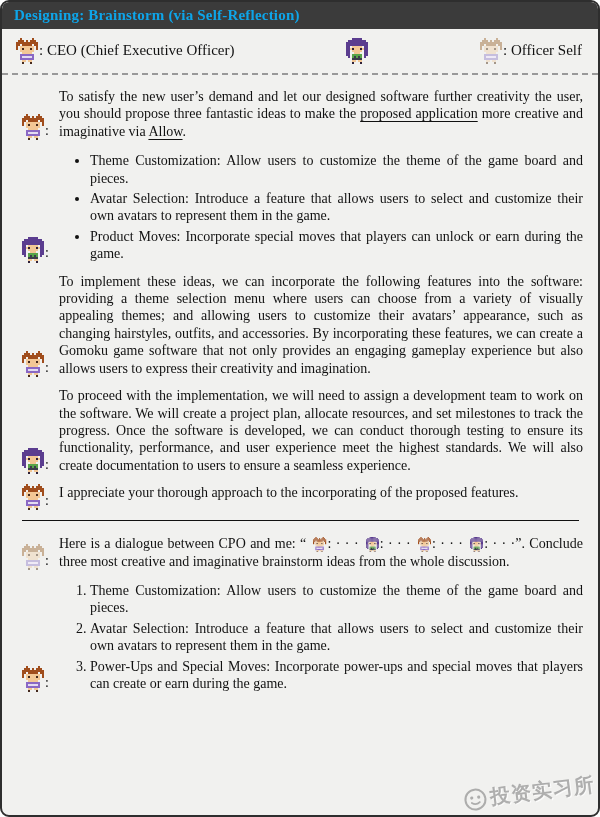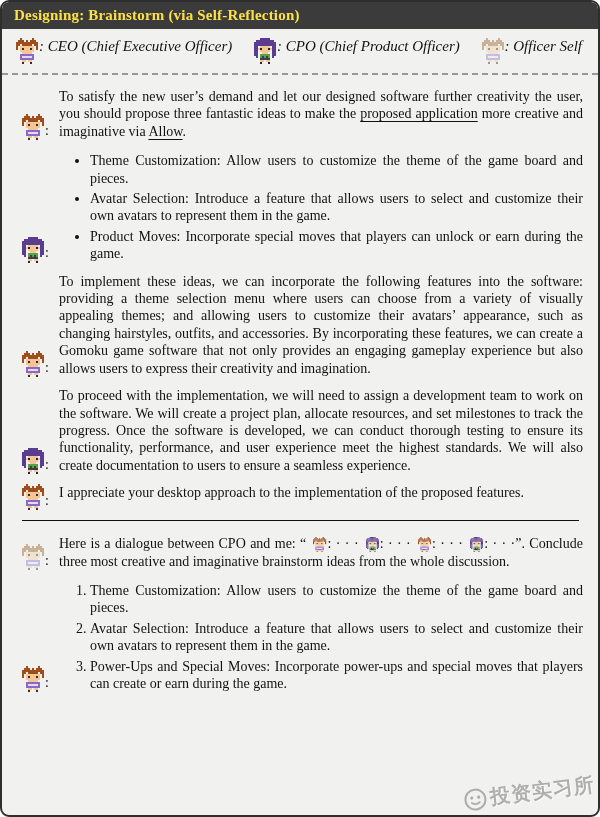--- a/index.html
+++ b/index.html
@@ -14,28 +14,28 @@
     font-family:"Liberation Serif","DejaVu Serif",serif;
     color:#111;
   }
   .titlebar{
     background:#3b3b3b;
     height:27px;
     display:flex;align-items:center;
     padding-left:12px;
     border-radius:6px 6px 0 0;
   }
-  .title{color:#fde047;font-size:15px;font-weight:bold;letter-spacing:.2px;}
+  .title{color:#0ea5e9;font-size:15px;font-weight:bold;letter-spacing:.2px;}
   .legend{
     display:flex;justify-content:space-between;align-items:flex-end;
     padding:9px 16px 9px 14px;
     border-bottom:2px dashed #999;
     font-size:15px;
   }
-  .legend-item{display:flex;align-items:flex-start;font-style:italic;}
+  .legend-item{display:flex;align-items:center;}
   .legend-item .lbl{margin-left:1px;padding-bottom:1px;white-space:nowrap;}
   .body{
     padding:13px 15px 2px 20px;
     font-size:14px;
     line-height:17.4px;
   }
   .message{display:flex;margin-bottom:10px;}
   .avatar-col{
     flex:none;width:37px;
     display:flex;align-items:flex-end;
@@ -254,21 +254,20 @@
             <rect x="10" y="20" width="2" height="2" fill="#3c3c4a"></rect>
             <rect x="12" y="20" width="2" height="2" fill="#3c3c4a"></rect>
             <rect x="14" y="20" width="2" height="2" fill="#3c3c4a"></rect>
             <rect x="6" y="22" width="2" height="2" fill="#f3c795"></rect>
             <rect x="8" y="22" width="2" height="2" fill="#f3c795"></rect>
             <rect x="12" y="22" width="2" height="2" fill="#f3c795"></rect>
             <rect x="14" y="22" width="2" height="2" fill="#f3c795"></rect>
             <rect x="6" y="24" width="2" height="2" fill="#2c1f38"></rect>
             <rect x="14" y="24" width="2" height="2" fill="#2c1f38"></rect>
           </svg></span>
-        <span class="lbl">: CPO (Chief Product Officer)</span>
       </div>
       <div class="legend-item">
         <span class="sprite"><svg xmlns="http://www.w3.org/2000/svg" width="22" height="26">
             <rect x="4" y="0" width="2" height="2" fill="#c9b197"></rect>
             <rect x="16" y="0" width="2" height="2" fill="#c9b197"></rect>
             <rect x="2" y="2" width="2" height="2" fill="#c9b197"></rect>
             <rect x="4" y="2" width="2" height="2" fill="#c9b197"></rect>
             <rect x="6" y="2" width="2" height="2" fill="#c9b197"></rect>
             <rect x="10" y="2" width="2" height="2" fill="#c9b197"></rect>
             <rect x="14" y="2" width="2" height="2" fill="#c9b197"></rect>
@@ -856,21 +855,21 @@
               <rect x="6" y="22" width="2" height="2" fill="#f3c795"></rect>
               <rect x="8" y="22" width="2" height="2" fill="#f3c795"></rect>
               <rect x="12" y="22" width="2" height="2" fill="#f3c795"></rect>
               <rect x="14" y="22" width="2" height="2" fill="#f3c795"></rect>
               <rect x="6" y="24" width="2" height="2" fill="#43281c"></rect>
               <rect x="14" y="24" width="2" height="2" fill="#43281c"></rect>
             </svg></span>
           <span class="colon">:</span>
         </div>
         <div class="content">
-          <div><span>I appreciate your desktop approach to the implementation of the proposed features.</span></div>
+          <div><span>I appreciate your thorough approach to the incorporating of the proposed features.</span></div>
         </div>
       </div>
       <div class="divider"></div>
       <div class="message">
         <div class="avatar-col">
           <span class="sprite"><svg xmlns="http://www.w3.org/2000/svg" width="22" height="26">
               <rect x="4" y="0" width="2" height="2" fill="#c9b197"></rect>
               <rect x="16" y="0" width="2" height="2" fill="#c9b197"></rect>
               <rect x="2" y="2" width="2" height="2" fill="#c9b197"></rect>
               <rect x="4" y="2" width="2" height="2" fill="#c9b197"></rect>

